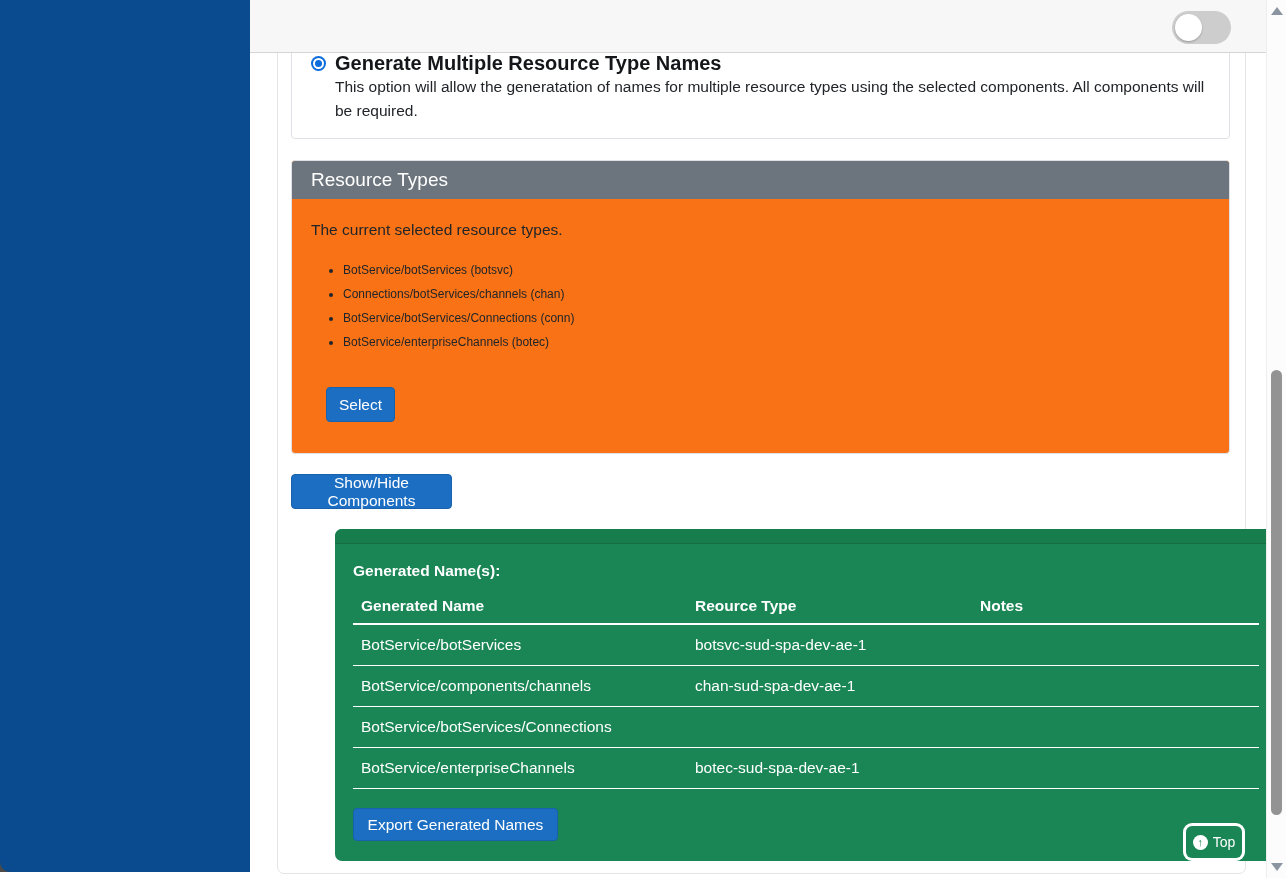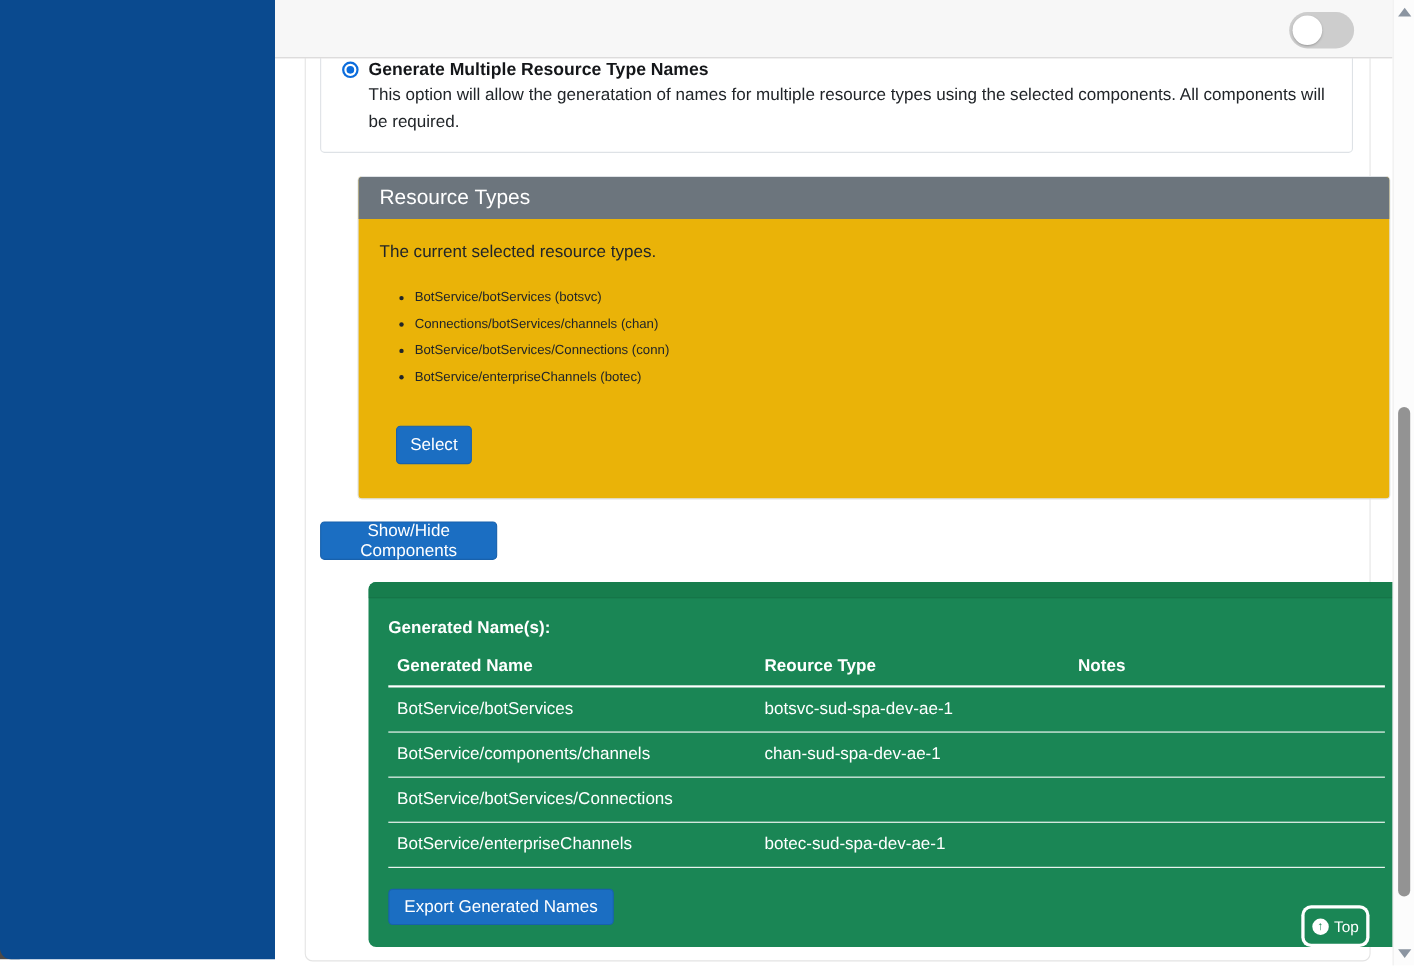--- a/index.html
+++ b/index.html
@@ -24,27 +24,27 @@
   .outer-card { position:absolute; left:277px; top:30px; width:969px; height:844px; background:#ffffff;
                 border:1px solid #e4e4e4; border-radius:7px; z-index:1; }
 
   
   .radio-card { position:absolute; left:291px; top:28px; width:939px; height:111px; background:#ffffff;
                 border:1px solid #dee2e6; border-radius:4px; z-index:2; }
   .radio-row { position:absolute; left:19px; top:25px; display:flex; align-items:flex-start; }
   .radio { width:15px; height:15px; border-radius:50%; background:#0b6cdc; position:relative;
            margin-top:2px; flex:0 0 15px; cursor:pointer; }
   .radio::after { content:''; position:absolute; inset:2px; border-radius:50%; border:2.5px solid #ffffff; }
-  .radio-label { margin-left:9px; font-size:16px; font-weight:bold; color:#141619; line-height:19px; }
+  .radio-label { margin-left:9px; font-size:20px; font-weight:bold; color:#141619; line-height:19px; }
   .radio-desc { position:absolute; left:43px; top:46px; width:880px; font-size:15.5px; line-height:24px;
                 color:#212529; }
 
   
-  .rt-card { position:absolute; left:291px; top:160px; width:939px; height:294px; background:#eab308;
-             border:1px solid #dee2e6; border-radius:4px; z-index:2;margin-left:34px; }
+  .rt-card { position:absolute; left:291px; top:160px; width:939px; height:294px; background:#f97316;
+             border:1px solid #dee2e6; border-radius:4px; z-index:2; }
   .rt-header { height:38px; background:#6c757d; border-radius:3px 3px 0 0; color:#ffffff;
                font-size:19px; line-height:38px; padding-left:19px; }
   .rt-desc { position:absolute; left:19px; top:60px; font-size:15.5px; color:#212529; }
   .rt-list { position:absolute; left:51px; top:97px; list-style:disc; font-size:12px; line-height:24px;
              color:#212529; }
   .btn { display:inline-flex; align-items:center; justify-content:center; background:#1b6ec2;
          border:1px solid #1861ac; border-radius:4px; color:#ffffff; font-size:15.5px;
          font-family:"Liberation Sans", sans-serif; cursor:pointer; }
   .select-btn { position:absolute; left:34px; top:226px; width:69px; height:35px; }
 

